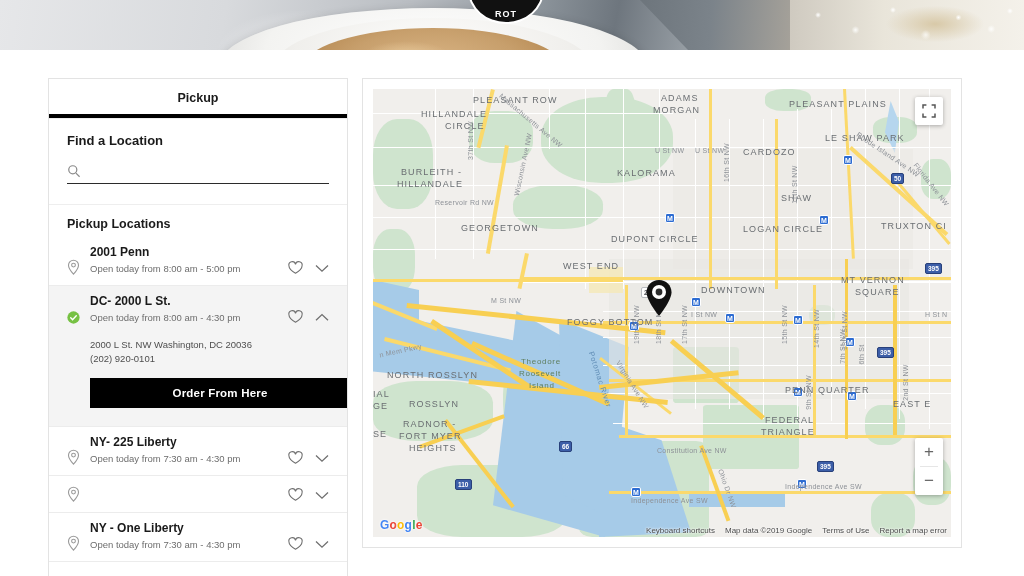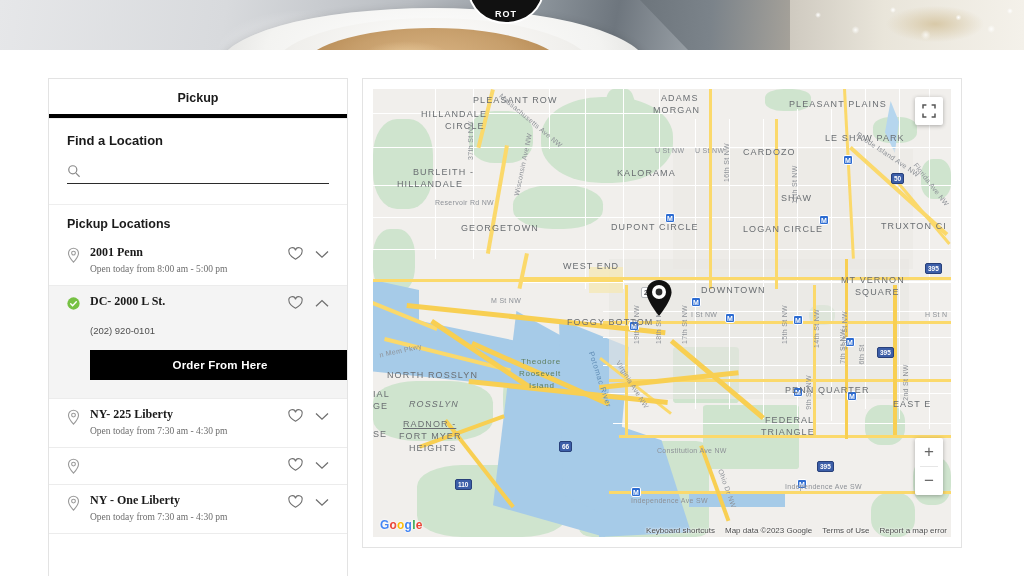--- a/index.html
+++ b/index.html
@@ -108,21 +108,21 @@
     border: none; outline: none; font-family: "Liberation Sans", sans-serif;
     font-size: 11.5px; color: #333; width: 100%; background: transparent;
   }
   .search-input::placeholder { color: #a2a2a2; }
 
   .list-wrap { height: 419px; overflow: hidden; position: relative; }
   .list-title { font-size: 12.5px; font-weight: bold; color: #1a1a1a; padding: 12px 18px 6px 18px; }
 
   .loc { position: relative; padding: 8px 18px 10px 18px; border-bottom: 1px solid #ececec; }
   .loc.selected { background: #f4f4f4; }
-  .loc-head { display: flex; align-items: flex-start; font-family: Liberation Serif, serif; }
+  .loc-head { display: flex; align-items: flex-end; }
   .pin-icon { width: 13px; height: 16px; flex: 0 0 13px; margin-top: 2px; color: #9a9a9a; }
   .check-icon { width: 13px; height: 13px; flex: 0 0 13px; margin-top: 3px; }
   .loc-text { flex: 1; padding-left: 10px; }
   .loc-name { font-size: 12px; font-weight: bold; color: #1a1a1a; line-height: 15px; }
   .loc-hours { font-size: 9.5px; color: #6d6d6d; margin-top: 3px; line-height: 12px; }
   .loc-actions { display: flex; align-items: center; gap: 12px; padding-top: 2px; }
   .heart-icon { width: 15px; height: 14px; color: #6f6f6f; cursor: pointer; }
   .chev-icon { width: 14px; height: 9px; color: #6f6f6f; cursor: pointer; }
   .loc-detail { padding: 14px 0 4px 23px; }
   .loc-addr, .loc-phone { font-size: 9.5px; color: #4e4e4e; line-height: 14px; }
@@ -257,31 +257,33 @@
             </div>
           </div>
           <div class="loc selected">
             <div class="loc-head">
               <svg class="check-icon" viewBox="0 0 14 14">
                 <circle cx="7" cy="7" r="6.6" fill="#76c143"></circle>
                 <path d="M4 7.3l2 2 4-4.2" fill="none" stroke="#fff" stroke-width="1.5" stroke-linecap="round"></path>
               </svg>
               <div class="loc-text">
                 <div class="loc-name">DC- 2000 L St.</div>
+                <div class="loc-hours">Open today from 8:00 am - 4:30 pm</div>
               </div>
               <div class="loc-actions">
                 <svg class="heart-icon" viewBox="0 0 16 14" fill="none" stroke="currentColor" stroke-width="1.15">
                   <path d="M8 12.6S1 8.6 1 4.6A3.1 3.1 0 0 1 8 3.1 3.1 3.1 0 0 1 15 4.6c0 4-7 8-7 8Z"></path>
                 </svg>
                 <svg class="chev-icon" viewBox="0 0 14 9" fill="none" stroke="currentColor" stroke-width="1.3">
                   <path d="M1 7.2L7 1.6 13 7.2"></path>
                 </svg>
               </div>
             </div>
             <div class="loc-detail">
+              <div class="loc-addr">2000 L St. NW Washington, DC 20036</div>
               <div class="loc-phone">(202) 920-0101</div>
               <button class="order-btn">Order From Here</button>
             </div>
           </div>
           <div class="loc">
             <div class="loc-head">
               <svg class="pin-icon" viewBox="0 0 13 16" fill="none" stroke="currentColor" stroke-width="1.1">
                 <path d="M6.5 15.2s5-5.6 5-9A5 5 0 0 0 1.5 6.2c0 3.4 5 9 5 9Z"></path>
                 <circle cx="6.5" cy="6.1" r="1.9"></circle>
               </svg>
@@ -463,33 +465,33 @@
           <div class="lbl nbhd" style="left: 48px; top: 20px;">HILLANDALE</div>
           <div class="lbl nbhd" style="left: 72px; top: 32px;">CIRCLE</div>
           <div class="lbl nbhd" style="left: 288px; top: 4px;">ADAMS</div>
           <div class="lbl nbhd" style="left: 280px; top: 16px;">MORGAN</div>
           <div class="lbl nbhd" style="left: 416px; top: 10px;">PLEASANT PLAINS</div>
           <div class="lbl nbhd" style="left: 452px; top: 44px;">LE SHAW PARK</div>
           <div class="lbl nbhd" style="left: 370px; top: 58px; text-align: right;">CARDOZO</div>
           <div class="lbl nbhd" style="left: 244px; top: 79px;">KALORAMA</div>
           <div class="lbl nbhd" style="left: 408px; top: 104px;">SHAW</div>
           <div class="lbl nbhd" style="left: 508px; top: 132px;">TRUXTON CI</div>
-          <div class="lbl nbhd" style="left: 40px; top: 78px;">BURLEITH -</div>
+          <div class="lbl nbhd" style="left: 28px; top: 78px;">BURLEITH -</div>
           <div class="lbl nbhd" style="left: 24px; top: 90px;">HILLANDALE</div>
           <div class="lbl nbhd" style="left: 88px; top: 134px;">GEORGETOWN</div>
-          <div class="lbl nbhd" style="left: 238px; top: 133px;">DUPONT CIRCLE</div>
+          <div class="lbl nbhd" style="left: 238px; top: 145px;">DUPONT CIRCLE</div>
           <div class="lbl nbhd" style="left: 370px; top: 135px;">LOGAN CIRCLE</div>
           <div class="lbl nbhd" style="left: 190px; top: 172px;">WEST END</div>
           <div class="lbl nbhd" style="left: 328px; top: 196px;">DOWNTOWN</div>
           <div class="lbl nbhd" style="left: 468px; top: 186px;">MT VERNON</div>
           <div class="lbl nbhd" style="left: 482px; top: 198px;">SQUARE</div>
           <div class="lbl nbhd" style="left: 194px; top: 228px;">FOGGY BOTTOM</div>
           <div class="lbl nbhd" style="left: 14px; top: 281px;">NORTH ROSSLYN</div>
-          <div class="lbl nbhd" style="left: 36px; top: 310px; font-style: italic;">ROSSLYN</div>
-          <div class="lbl nbhd" style="left: 30px; top: 330px; text-decoration: underline;">RADNOR -</div>
+          <div class="lbl nbhd" style="left: 36px; top: 310px;">ROSSLYN</div>
+          <div class="lbl nbhd" style="left: 30px; top: 330px;">RADNOR -</div>
           <div class="lbl nbhd" style="left: 26px; top: 342px;">FORT MYER</div>
           <div class="lbl nbhd" style="left: 36px; top: 354px;">HEIGHTS</div>
           <div class="lbl nbhd" style="left: 412px; top: 296px;">PENN QUARTER</div>
           <div class="lbl nbhd" style="left: 392px; top: 326px;">FEDERAL</div>
           <div class="lbl nbhd" style="left: 388px; top: 338px;">TRIANGLE</div>
           <div class="lbl nbhd" style="left: 520px; top: 310px;">EAST E</div>
           <div class="lbl nbhd" style="left: 0px; top: 300px;">IAL</div>
           <div class="lbl nbhd" style="left: 0px; top: 312px;">GE</div>
           <div class="lbl nbhd" style="left: 0px; top: 340px;">SE</div>
           <div class="lbl st" style="left: 118px; top: 28px; transform: rotate(40deg);">Massachusetts Ave NW</div>
@@ -544,19 +546,19 @@
         <div class="zoom-sep"></div>
         <div class="zoom-btn">−</div>
       </div>
 
       <div class="gmaps-logo">
         <span class="g-b">G</span><span class="g-o1">o</span><span class="g-o2">o</span><span class="g-g">g</span><span class="g-l">l</span><span class="g-e">e</span>
       </div>
 
       <div class="map-attrib">
         <span class="attrib-link">Keyboard shortcuts</span>
-        <span>Map data ©2023 Google</span>
+        <span>Map data ©2019 Google</span>
         <span class="attrib-link">Terms of Use</span>
         <span class="attrib-link">Report a map error</span>
       </div>
     </div>
   </div>
 </div>
 
 </body></html>

